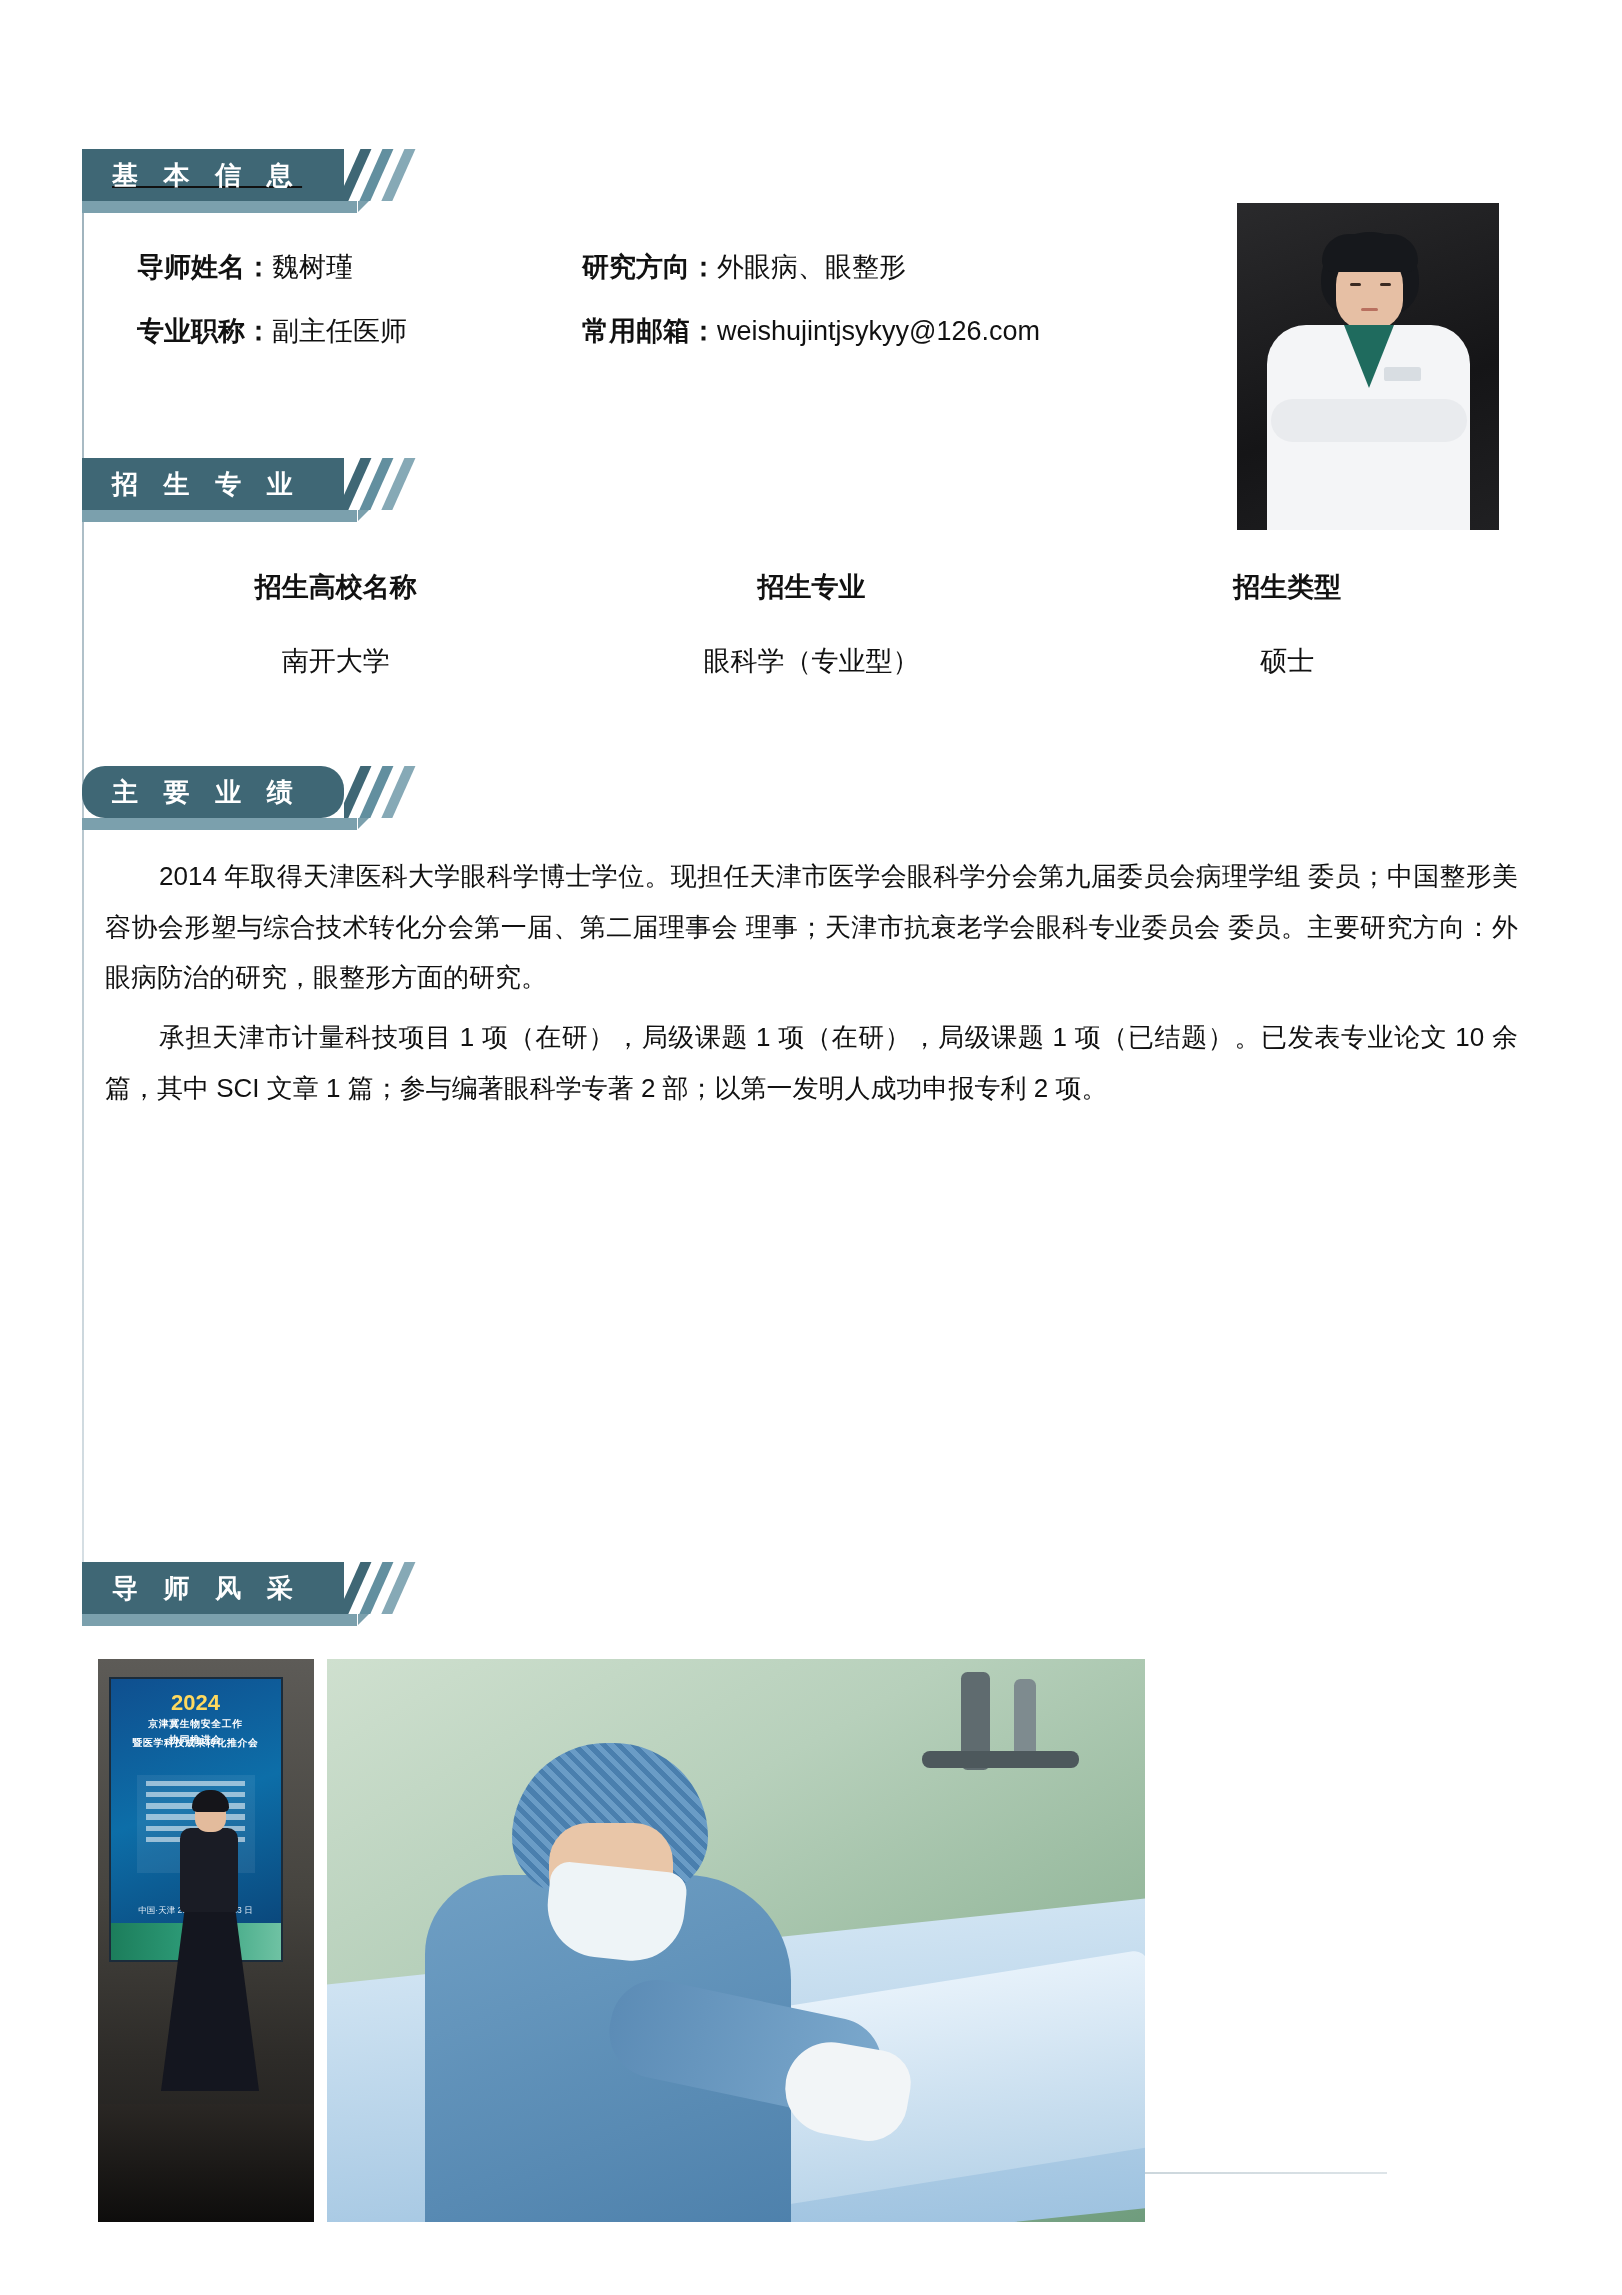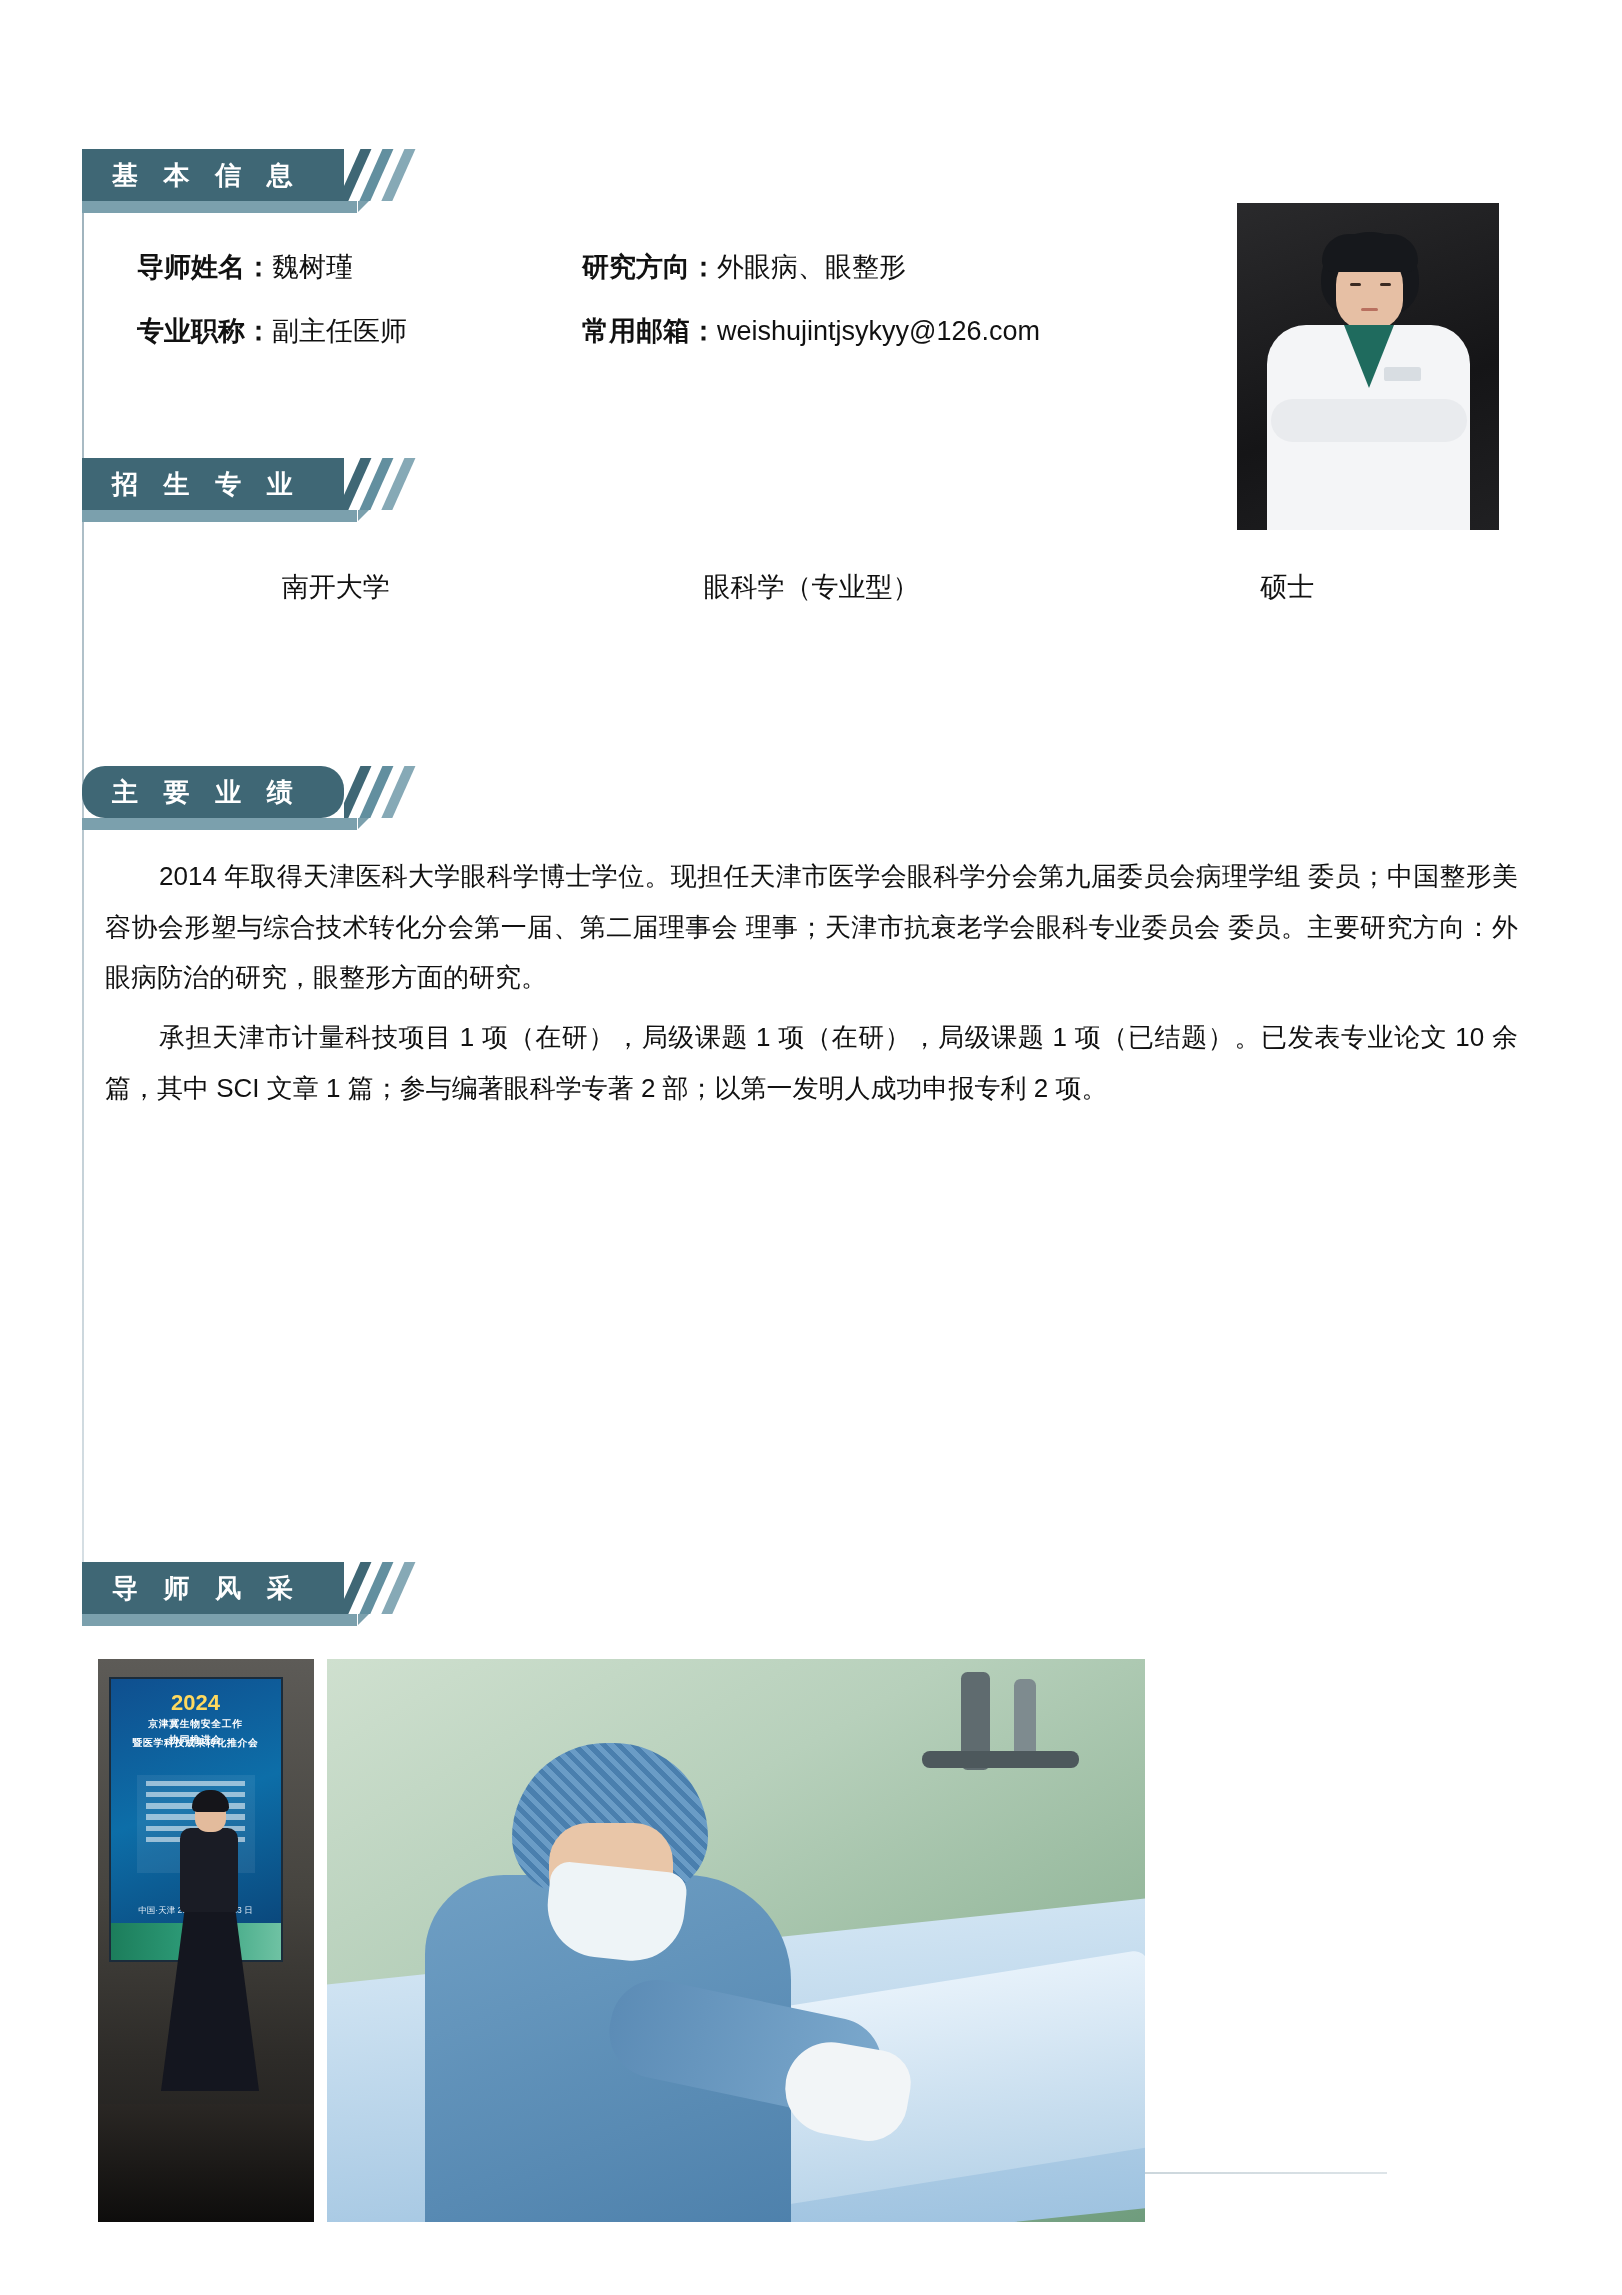--- a/index.html
+++ b/index.html
@@ -91,21 +91,21 @@
     content: "";
     position: absolute;
     right: -11.8px;
     top: 0;
     border-top: 11.8px solid #7ba0ad;
     border-right: 11.8px solid transparent;
   }
 
   
   #basic-head { left: 82px; top: 149px; width: 340px; }
-  #basic-head .tab { width: 262px; }
+  #basic-head .tab { width: 262px; text-decoration: underline; }
   #basic-head .slant { left: 262px; }
   #basic-head .under { width: 275px; }
 
   .info-grid {
     position: absolute;
     left: 137px;
     top: 249px;
     width: 1112px;
   }
   .info-row {
@@ -517,20 +517,25 @@
     </div>
     <div class="slant">
       <i class="s1"></i>
         <i class="s2"></i>
         <i class="s3"></i>
     </div>
     <div class="under"></div>
   </div>
 
   <div class="major-table">
+    <div class="row head">
+      <div class="cell">招生高校名称</div>
+      <div class="cell">招生专业</div>
+      <div class="cell">招生类型</div>
+    </div>
     <div class="row body">
       <div class="cell">南开大学</div>
       <div class="cell">眼科学（专业型）</div>
       <div class="cell">硕士</div>
     </div>
   </div>
 
   <div class="section-head" id="ach-head">
     <div class="tab">
       <span class="title">主 要 业 绩</span>

